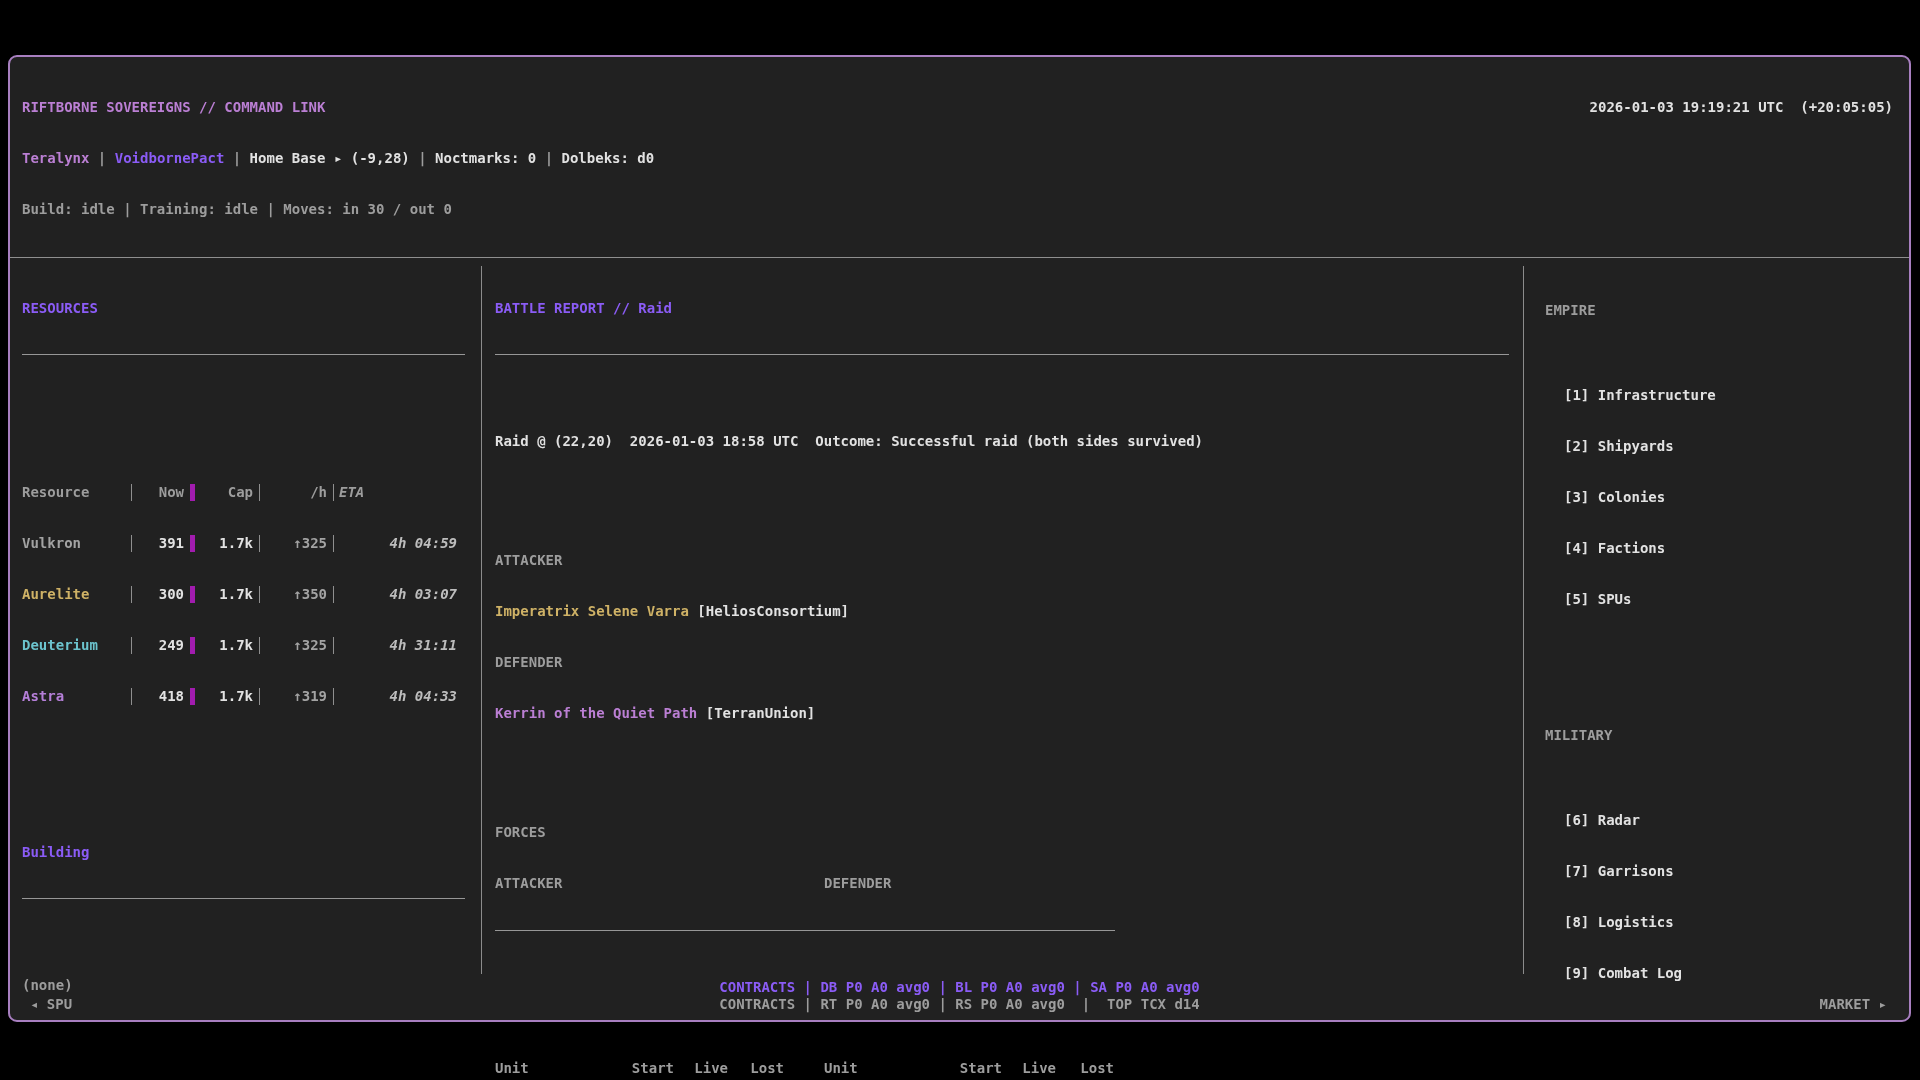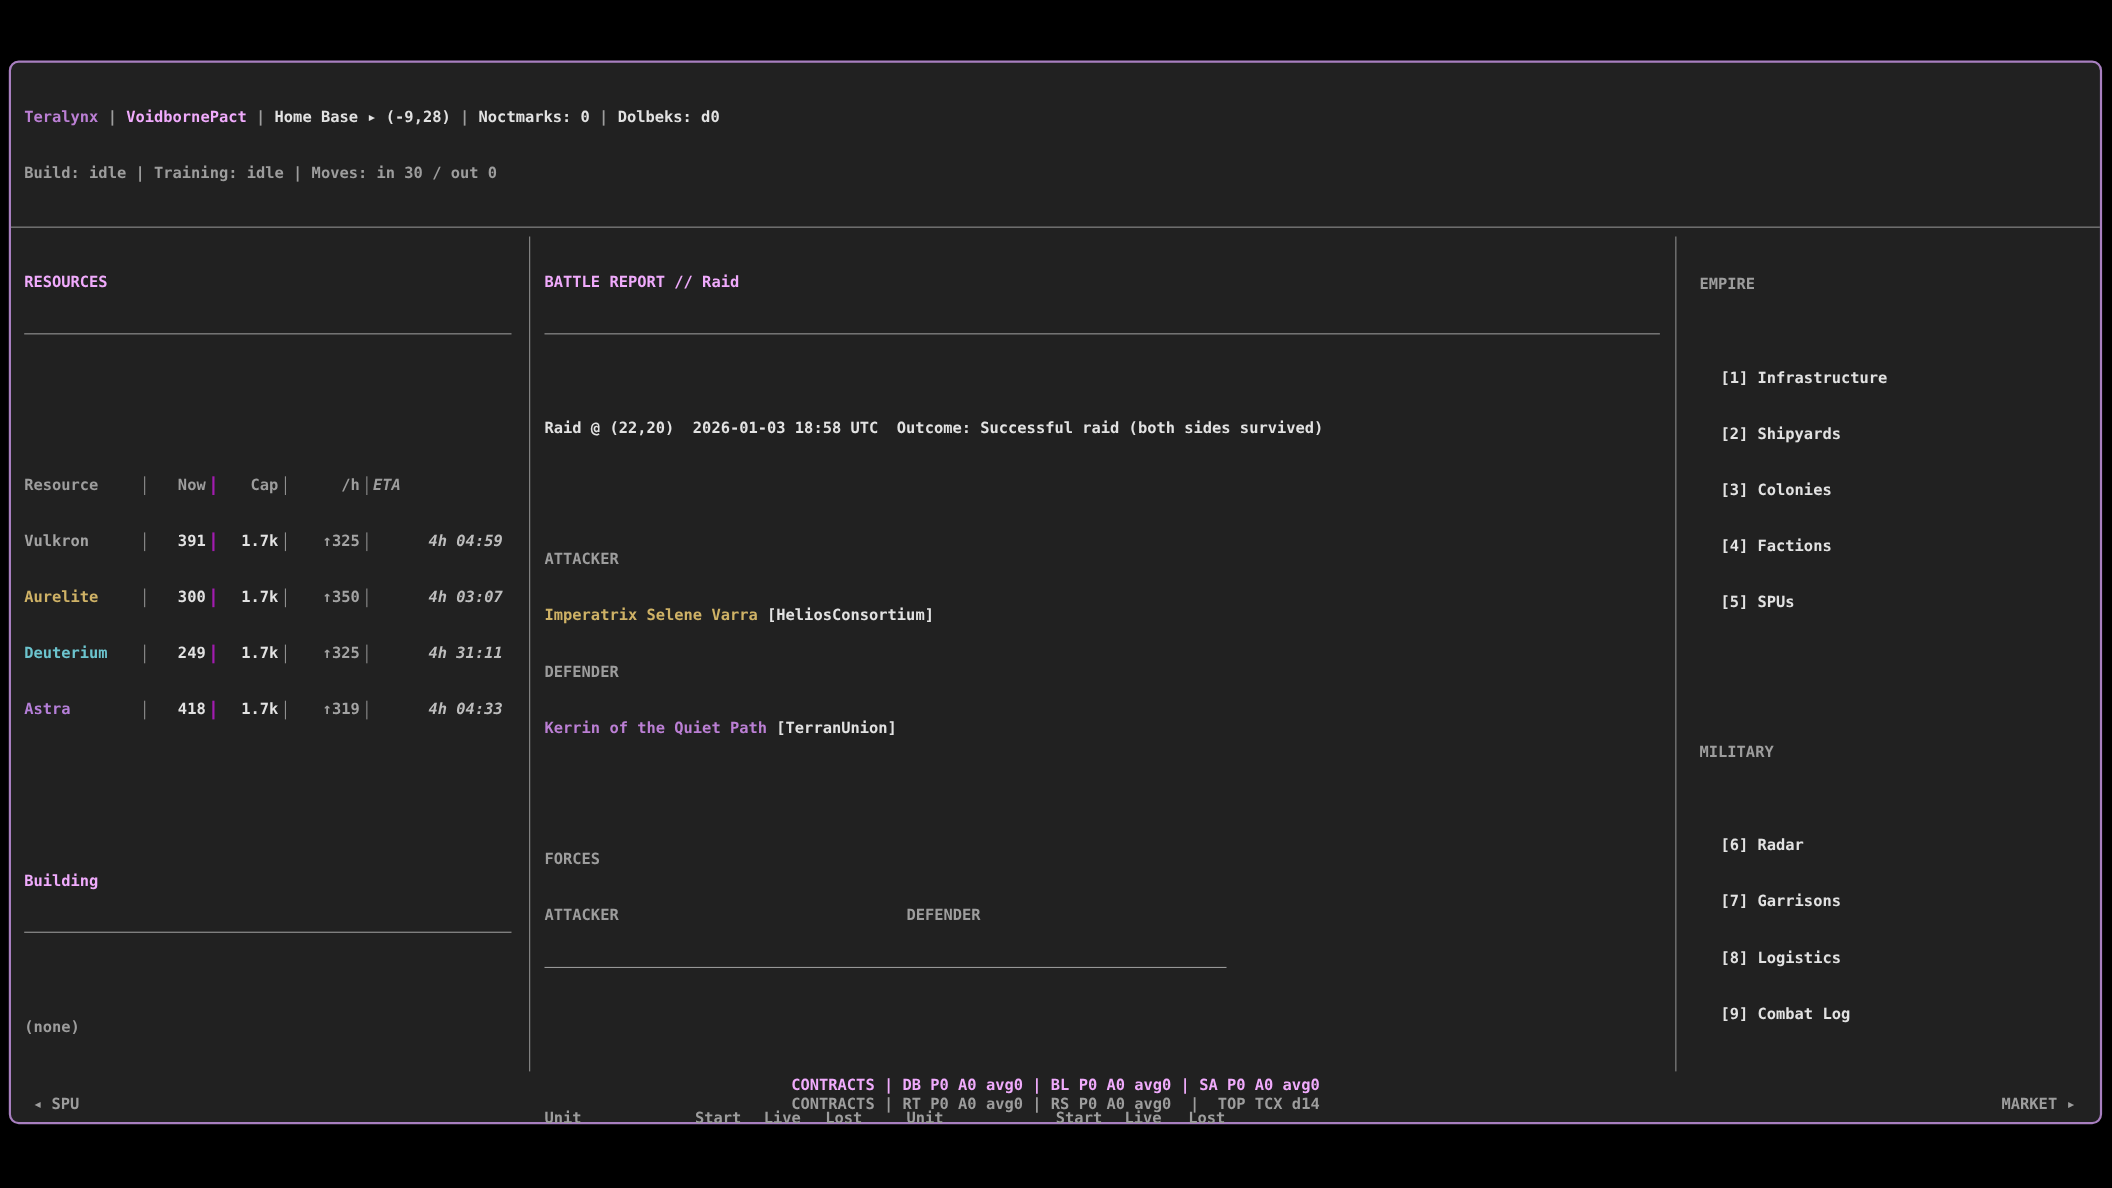--- a/index.html
+++ b/index.html
@@ -15,40 +15,40 @@
     width:1903px; height:967px;
     background:#212121;
     border:2px solid #a87fc0;
     border-radius:9px;
     font-size:14px; font-weight:bold; line-height:17px;
     color:#e2e2e2;
     white-space:pre;
     display:flex; flex-direction:column;
   }
   
-  .c-cyan{color:#f0abfc} .c-purple{color:#bb7fd4} .c-white{color:#e2e2e2}
+  .c-cyan{color:#8b5cf6} .c-purple{color:#bb7fd4} .c-white{color:#e2e2e2}
   .c-gray{color:#9d9d9d} .c-lgray{color:#bdbdbd} .c-red{color:#a3a3a3}
   .c-gold{color:#cfb266} .c-teal{color:#6cc4ce} .c-green{color:#a3a3a3}
   .c-astra{color:#b57fd8}
 
   .hdr { padding:8px 16px 5px 12px; }
   .hdr-row1 { display:flex; justify-content:space-between; }
   .hdr-rule { border-top:1px solid #8f8f8f; }
 
   .main { flex:1; display:flex; min-height:0; padding-top:8px; }
   .col-left  { width:472px; padding:0 16px 0 12px; border-right:1px solid #8c8c8c; }
   .col-center{ flex:1; padding:0 14px 0 13px; border-right:1px solid #8c8c8c; }
   .col-right { width:385px; padding:2px 0 0 21px; }
 
   .rule { border-top:1px solid #979797; margin-top:3px; } .gap10{height:10px} .gap17{height:17px} .gap20{height:20px}
 
   
   .res-row { display:flex;align-items:flex-end; }
   .res-c1 { width:110px; border-right:1px solid #8f8f8f; }
-  .res-c2 { width:63px;  text-align:right; padding-right:6px; border-right:2px solid #a21caf; }
+  .res-c2 { width:63px;  text-align:right; padding-right:6px; border-right:5px solid #a21caf; }
   .res-c3 { width:65px;  text-align:right; padding-right:6px; border-right:1px solid #8f8f8f; }
   .res-c4 { width:74px;  text-align:right; padding-right:6px; border-right:1px solid #8f8f8f; }
   .res-c5 { width:123px; text-align:right;font-style:italic; }
   .res-c5.hleft { text-align:left; padding-left:5px; }
 
   
   .forces-head { display:flex; }
   .fh-att { width:329px; }
   .forces-rule { width:620px; border-top:1px solid #979797; margin-top:4px; }
   .f-row { display:flex; }
@@ -72,20 +72,24 @@
   .f-left  { position:absolute; left:20px;  top:22px; }
   .f-right { position:absolute; right:22px; top:22px; }
 </style>
 </head>
 <body>
 
 <div class="window">
 
   
   <div class="hdr">
+    <div class="hdr-row1">
+      <span class="c-purple">RIFTBORNE SOVEREIGNS // COMMAND LINK</span>
+      <span class="c-white">2026-01-03 19:19:21 UTC  (+20:05:05)</span>
+    </div>
     <div><span class="c-purple">Teralynx</span><span class="c-gray"> | </span><span class="c-cyan">VoidbornePact</span><span class="c-gray"> | </span><span class="c-white">Home Base ▸ (-9,28)</span><span class="c-gray"> | </span><span class="c-white">Noctmarks: 0</span><span class="c-gray"> | </span><span class="c-white">Dolbeks: d0</span></div>
     <div class="c-gray">Build: idle | Training: idle | Moves: in 30 / out 0</div>
   </div>
   <div class="hdr-rule"></div>
 
   
   <div class="main">
 
     
     <div class="col-left">

